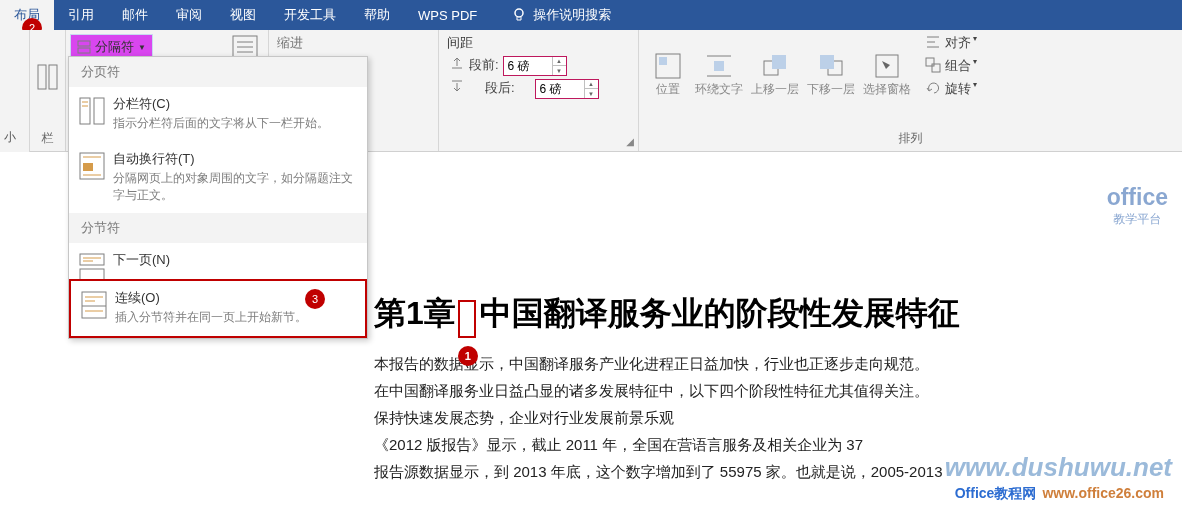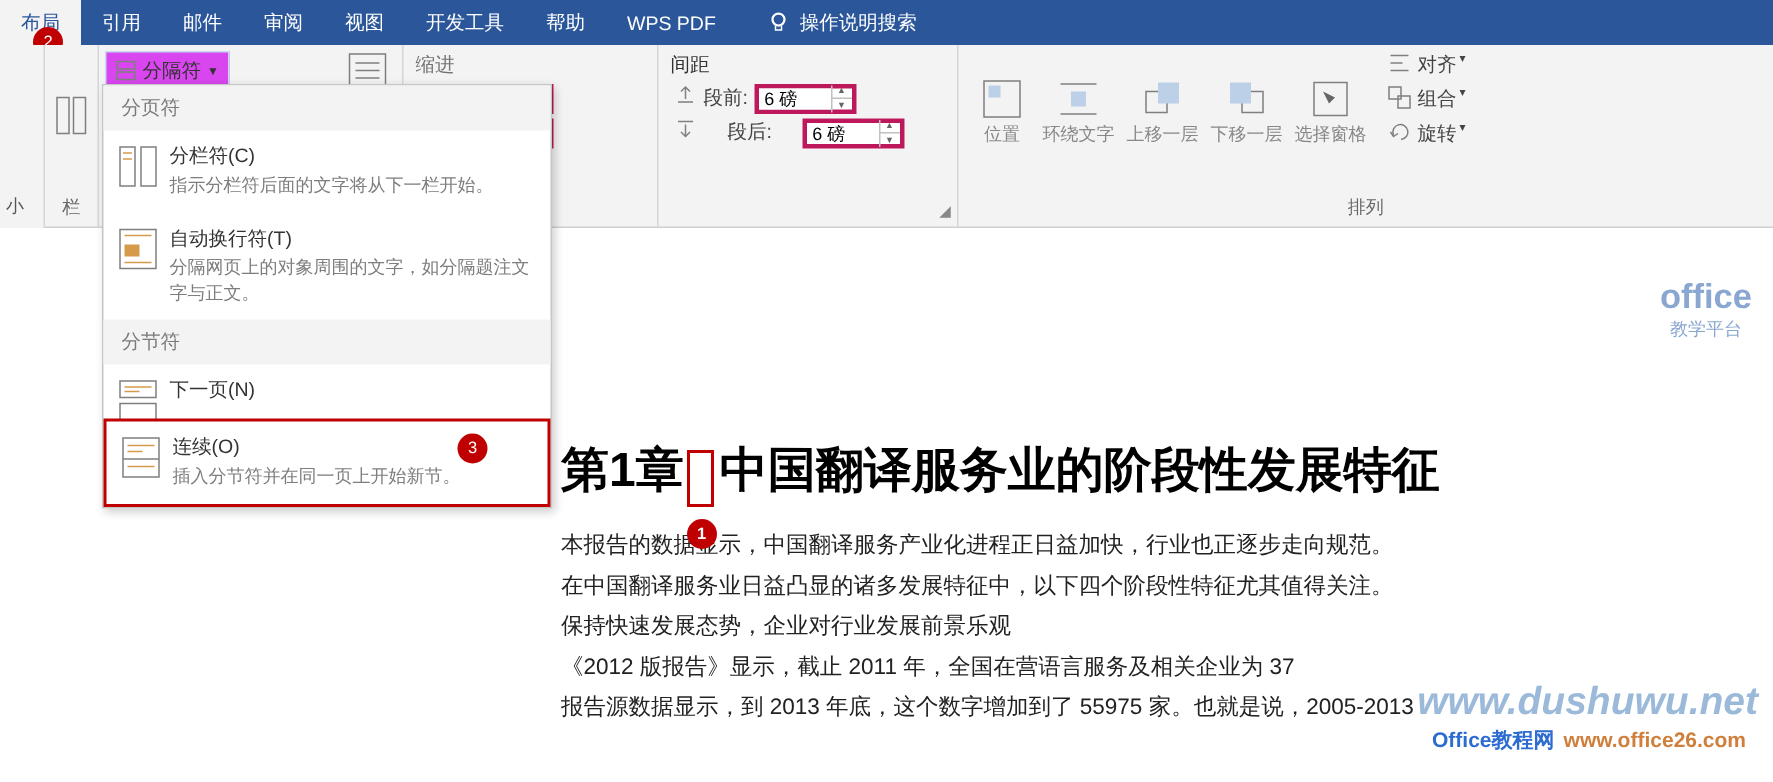--- a/index.html
+++ b/index.html
@@ -15,21 +15,21 @@
 
   
   .ribbon { height: 122px; background: #f3f3f3; display: flex; border-bottom:1px solid #d0d0d0; position:relative; }
   .ribgroup { border-right:1px solid #d6d6d6; display:flex; flex-direction:column; position:relative; }
   .ribgroup .groupbody { flex:1; display:flex; align-items:flex-start; padding:4px 6px; }
   .ribgroup .grouplabel { text-align:center; font-size:12px; color:#666; padding:2px 0 4px; position:relative; }
   .ribgroup .grouplabel .dialog { position:absolute; right:4px; bottom:4px; font-size:10px; color:#888; }
   .vbtn { display:flex; flex-direction:column; align-items:center; justify-content:center; width:46px; height:80px; color:#888; font-size:12px; }
   .stack { display:flex; flex-direction:column; gap:1px; }
   .stack .item { display:flex; align-items:flex-start; height:22px; padding:0 4px; color:#444; }
-  .spin { display:inline-flex; align-items:center; background:#fff; border:3px solid #be185d; height:20px; }
+  .spin { display:inline-flex; align-items:center; background:#fff; border:1px solid #be185d; height:20px; }
   .spin input { width:48px; border:none; padding:0 4px; font-size:12px; outline:none; }
   .spin .ar { display:flex; flex-direction:column; width:14px; }
   .spin .ar span { height:9px; display:flex; align-items:center; justify-content:center; font-size:6px; border-left:1px solid #c0c0c0; color:#666; }
   .spin .ar span:first-child { border-bottom:1px solid #c0c0c0; }
 
   
   .breaks { display:flex; align-items:center; height:24px; padding:12px 6px; border:1px solid #c8daf0; background:#d946ef; margin:4px 0 0 4px; color:#333; }
   .breaks svg { margin-right:4px; }
 
   

